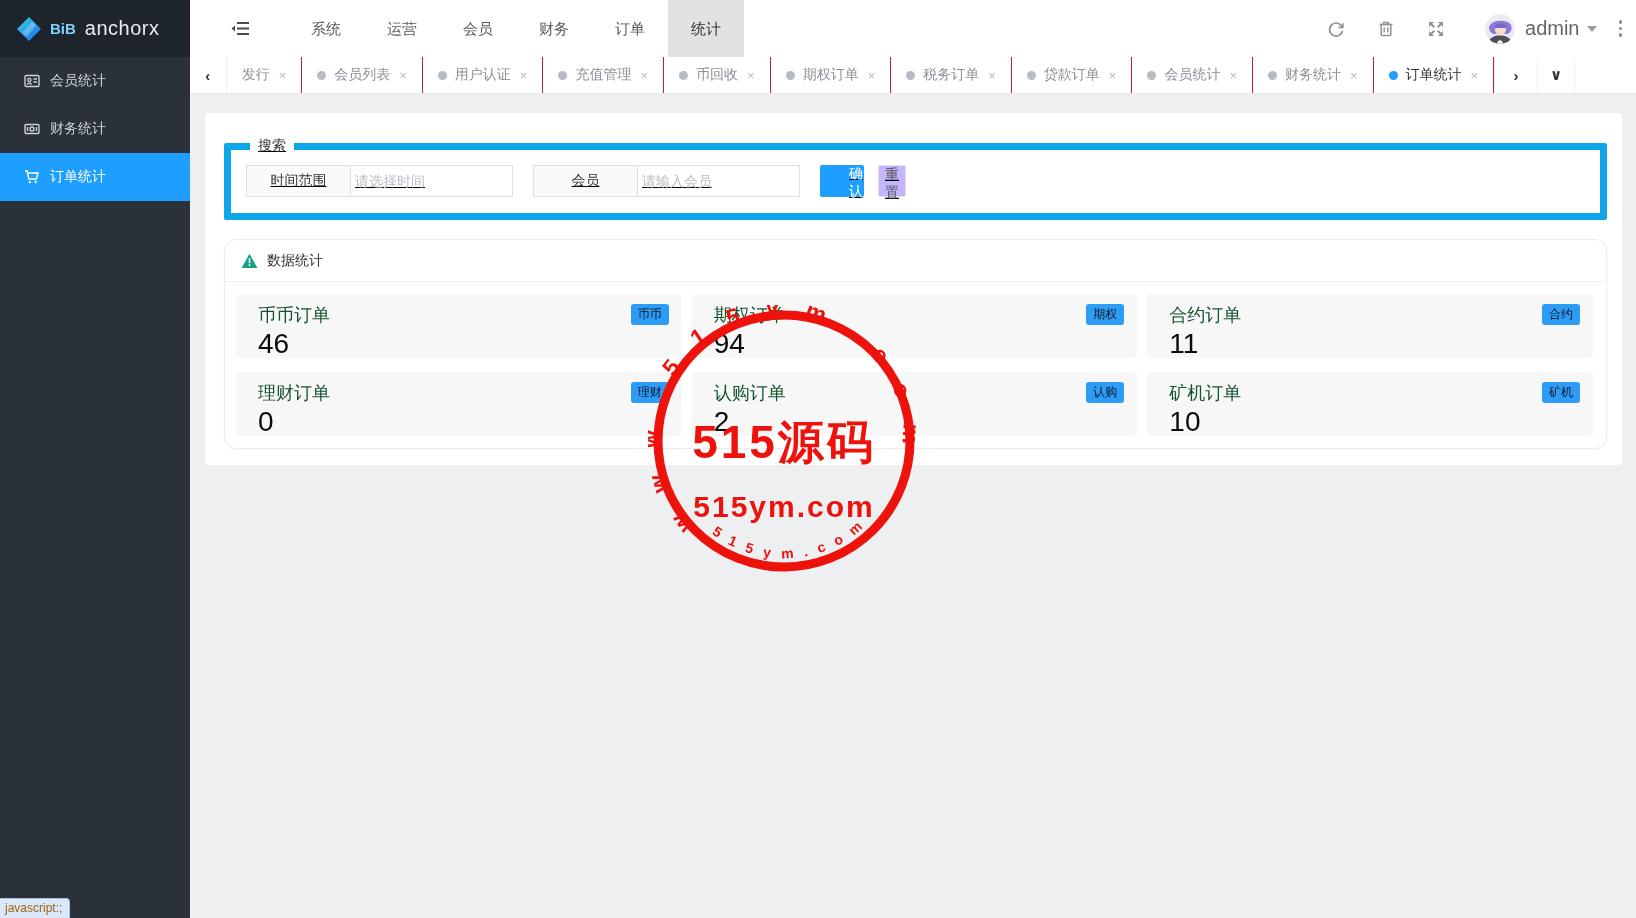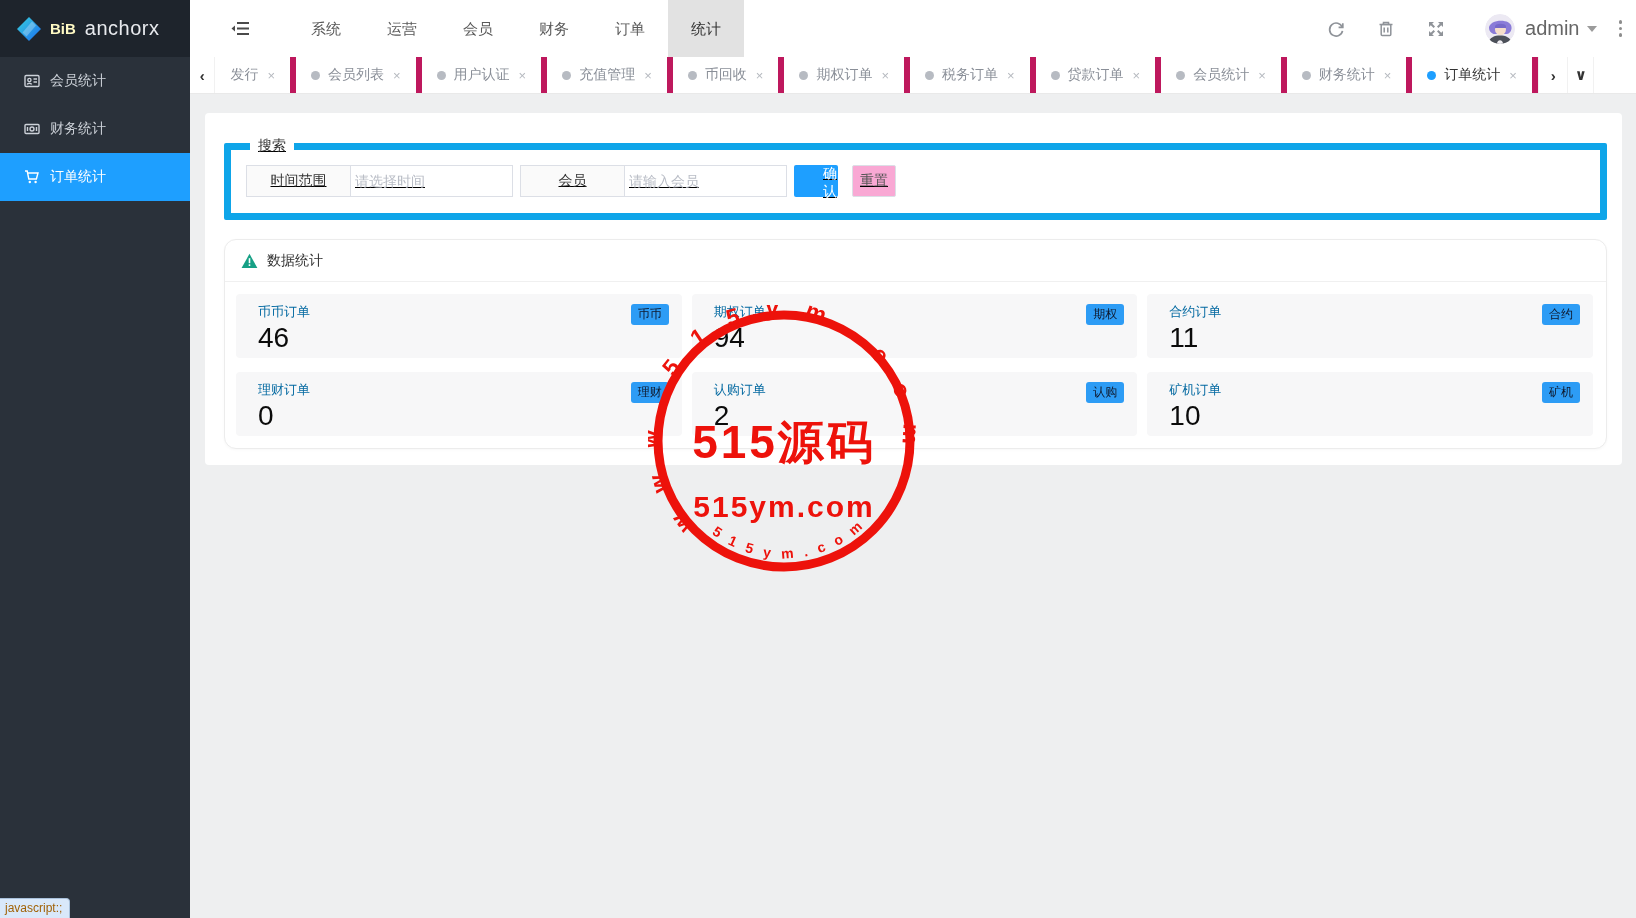--- a/index.html
+++ b/index.html
@@ -3,21 +3,21 @@
 <meta charset="utf-8">
 <style>
   * { margin:0; padding:0; box-sizing:border-box; }
   html,body { width:1636px; height:918px; overflow:hidden; }
   body { font-family:"Liberation Sans","DejaVu Sans",sans-serif; background:#eeeff0; }
   #app { position:relative; width:1636px; height:918px; background:#eeeff0; overflow:hidden; }
 
   
   .sidebar { position:absolute; left:0; top:0; width:190px; height:918px; background:#2a313a; z-index:5; }
   .logo { height:57px; background:#1e242c; display:flex; align-items:center; padding-left:16px; cursor:pointer; }
-  .logo .brand-short { color:#fef9c3; font-size:15px; font-weight:bold; margin-left:8px; }
+  .logo .brand-short { color:#7dd3fc; font-size:15px; font-weight:bold; margin-left:8px; }
   .logo .brand-name { color:#e8eaee; font-size:20px; margin-left:9px; letter-spacing:0.5px; }
   .side-menu { padding-top:0; }
   .side-item { height:48px; display:flex; align-items:center; padding-left:24px; color:#ccd1d8; font-size:14px; cursor:pointer; }
   .side-item .s-ico { width:16px; height:16px; margin-right:10px; display:inline-flex; }
   .side-item.active { background:#1e9fff; color:#ffffff; }
 
   
   .navbar { position:absolute; left:190px; top:0; width:1446px; height:57px; background:#ffffff; display:flex; align-items:center; z-index:4; }
   .collapse-btn { margin-left:40px; margin-right:38px; cursor:pointer; display:flex; }
   .nav-item { height:57px; line-height:57px; padding:0 23px; font-size:15px; color:#595959; cursor:pointer; }
@@ -26,51 +26,51 @@
   .hd-ico { width:18px; height:18px; margin:0 16px; cursor:pointer; display:inline-flex; }
   .avatar { width:30px; height:30px; border-radius:50%; overflow:hidden; margin-left:24px; cursor:pointer; flex:none; }
   .admin-name { font-size:20px; color:#666666; margin-left:10px; cursor:pointer; }
   .caret-down { width:0; height:0; border-left:5px solid transparent; border-right:5px solid transparent; border-top:6px solid #9b9b9b; margin-left:7px; cursor:pointer; }
   .more-dots { margin-left:22px; margin-right:14px; cursor:pointer; display:flex; flex-direction:column; gap:3px; }
   .more-dots i { width:3.5px; height:3.5px; border-radius:50%; background:#8d8d8d; }
 
   
   .tabbar { position:absolute; left:190px; top:57px; width:1446px; height:37px; background:#ffffff; border-bottom:1px solid #e9e9e9; display:flex; align-items:stretch; z-index:4; }
   .tab-scroll { width:38px; display:flex; align-items:center; justify-content:center; font-size:15px; font-weight:bold; color:#333; border-right:1px solid #f1f1f1; cursor:pointer; }
-  .tab { display:flex; align-items:center; padding:0 15px; border-right:6px solid #be185d; font-size:14px; color:#8a8f98; cursor:pointer; white-space:nowrap; }
+  .tab { display:flex; align-items:center; padding:0 15px; border-right:1px solid #be185d; font-size:14px; color:#8a8f98; cursor:pointer; white-space:nowrap; }
   .tab .dot { width:9px; height:9px; border-radius:50%; background:#b7bbc2; margin-right:8px; }
   .tab .close { margin-left:9px; color:#b5b9bf; font-size:13px; cursor:pointer; }
   .tab.active { color:#333333; }
   .tab.active .dot { background:#1e9fff; }
   .tab-right { width:44px; display:flex; align-items:center; justify-content:center; border-left:1px solid #f1f1f1; color:#333; font-size:15px; font-weight:bold; cursor:pointer; }
   .tab-right.down { width:40px; border-right:1px solid #f1f1f1; }
   .tab-end-pad { width:63px; }
   .tab-flex { flex:1; }
 
   
   .content { position:absolute; left:190px; top:94px; width:1446px; height:824px; background:#eeeff0; }
   .page-card { position:absolute; left:15px; top:19px; width:1417px; height:352px; background:#ffffff; border-radius:4px; }
 
   fieldset.search-set { margin:24px 15px 0 19px; border:7px solid #0ea5e9; border-radius:2px; padding:10px 15px 16px 15px;text-decoration:underline; }
   fieldset.search-set legend { font-size:14px; color:#333; padding:0 8px; margin-left:4px; }
   .search-row { display:flex; align-items:center; }
-  .inp-group { display:flex; margin-right:7px; }
+  .inp-group { display:flex; margin-right:20px; }
   .inp-label { width:104px; height:32px; background:#fafafa; border:1px solid #dcdfe6; border-right:none; display:flex; align-items:center; justify-content:center; font-size:14px; color:#333; }
   .inp-group input { width:163px; height:32px; border:1px solid #dcdfe6; padding:0 4px; font-size:14px; color:#333; outline:none; font-family:inherit; }
   .inp-group input::placeholder { color:#b9bdc6; }
   .btn { height:32px; border-radius:2px; font-size:14px; cursor:pointer; font-family:inherit; }
   .btn-confirm { width:44px; background:#1e9fff; color:#fff; border:none;padding-left:28px; }
-  .btn-reset { width:44px; background:#f9a8d4; color:#555; border:1px solid #dcdfe6; margin-left:14px; }
+  .btn-reset { width:28px; background:#c4b5fd; color:#555; border:1px solid #dcdfe6; margin-left:14px; }
 
   .stats-panel { margin:19px 15px 0 19px; background:#fff; border:1px solid #ececec; border-radius:12px; box-shadow:0 1px 3px rgba(0,0,0,0.03); }
   .stats-header { height:42px; display:flex; align-items:center; padding:0 16px; border-bottom:1px solid #f0f0f0; }
   .stats-title { font-size:14px; color:#333; margin-left:9px; }
   .stats-grid { padding:12px 13px 12px 11px; display:grid; grid-template-columns:repeat(3,1fr); gap:14px 10px; }
   .stat-card { position:relative; height:64px; background:#f7f7f8; border-radius:4px; padding:9px 22px; }
-  .stat-label { font-size:13px; color:#0369a1; }
+  .stat-label { font-size:18px; color:#14532d; }
   .stat-value { font-size:28px; color:#0b0b0b; font-weight:500; margin-top:1px; }
   .stat-badge { position:absolute; top:10px; right:13px; background:#2d9cf5; color:#0f172a; font-size:12px; padding:2px 7px; border-radius:3px; }
 
   
   .watermark { position:absolute; left:648px; top:305px; width:272px; height:272px; z-index:20; pointer-events:none; }
   .watermark text, .watermark textPath { font-family:"Liberation Sans","DejaVu Sans",sans-serif; fill:#ed120b; font-weight:bold; }
 
   
   .statusbar { position:absolute; left:0; bottom:0; background:#d9e8fa; border:1px solid #a8c0da; border-left:none; border-bottom:none; border-top-right-radius:4px; font-size:12px; color:#a16207; padding:2px 7px 3px 5px; z-index:30; }
 </style>

